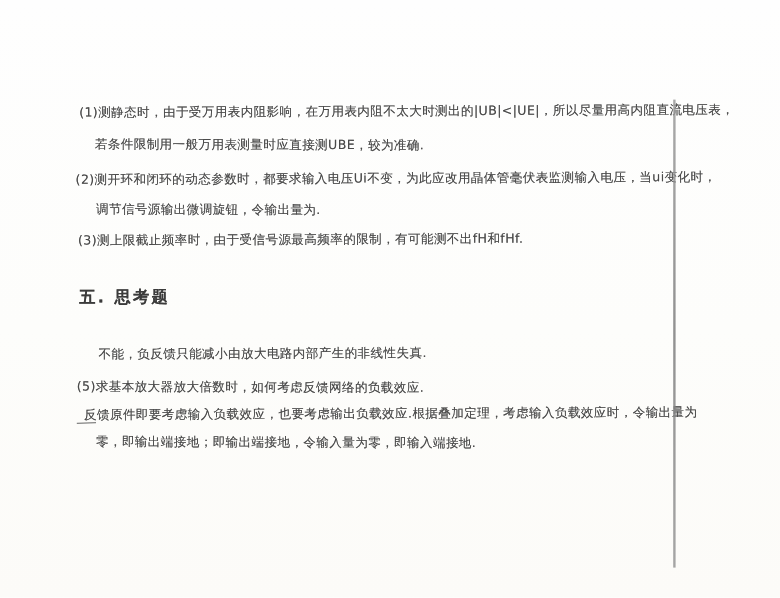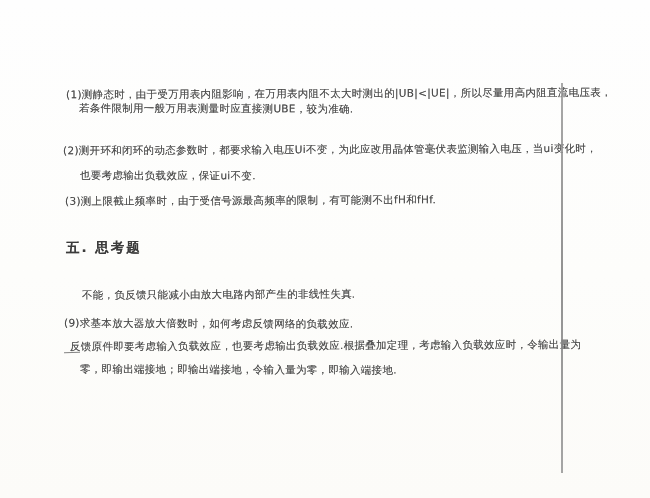--- a/index.html
+++ b/index.html
@@ -66,34 +66,34 @@
 </style>
 </head>
 <body>
 
 <div class="page">
 
   <div class="scan-text">
 
     <div class="line skew-a" style="left:66px; top:88px;">(1)测静态时，由于受万用表内阻影响，在万用表内阻不太大时测出的|UB|&lt;|UE|，所以尽量用高内阻直流电压表，</div>
 
-    <div class="line skew-b" style="left:79px; top:103px;">若条件限制用一般万用表测量时应直接测UBE，较为准确.</div>
+    <div class="line skew-b" style="left:79px; top:116px;">若条件限制用一般万用表测量时应直接测UBE，较为准确.</div>
 
     <div class="line skew-a" style="left:63px; top:144px;">(2)测开环和闭环的动态参数时，都要求输入电压Ui不变，为此应改用晶体管毫伏表监测输入电压，当ui变化时，</div>
 
-    <div class="line skew-b" style="left:80px; top:170px;">也要考虑输出负载效应，保证ui不变.</div>
+    <div class="line skew-b" style="left:80px; top:170px;">调节信号源输出微调旋钮，令输出量为.</div>
 
     <div class="line skew-a" style="left:65px; top:195px;">(3)测上限截止频率时，由于受信号源最高频率的限制，有可能测不出fH和fHf.</div>
 
     <div class="heading" style="left:66px; top:239px;">五. 思考题</div>
 
 
-    <div class="line skew-a" style="left:82px; top:290px;font-family:Liberation Serif, serif;">不能，负反馈只能减小由放大电路内部产生的非线性失真.</div>
+    <div class="line skew-a" style="left:82px; top:290px;">不能，负反馈只能减小由放大电路内部产生的非线性失真.</div>
 
-    <div class="line skew-b" style="left:64px; top:318px;">(9)求基本放大器放大倍数时，如何考虑反馈网络的负载效应.</div>
+    <div class="line skew-b" style="left:64px; top:318px;">(5)求基本放大器放大倍数时，如何考虑反馈网络的负载效应.</div>
 
     <div class="line skew-a" style="left:70px; top:340px;">反馈原件即要考虑输入负载效应，也要考虑输出负载效应.根据叠加定理，考虑输入负载效应时，令输出量为</div>
 
     <div class="line skew-b" style="left:80px; top:364px;">零，即输出端接地；即输出端接地，令输入量为零，即输入端接地.</div>
 
     <div class="emphasis-underline"></div>
   </div>
 
   <div class="margin-rule"></div>
 

